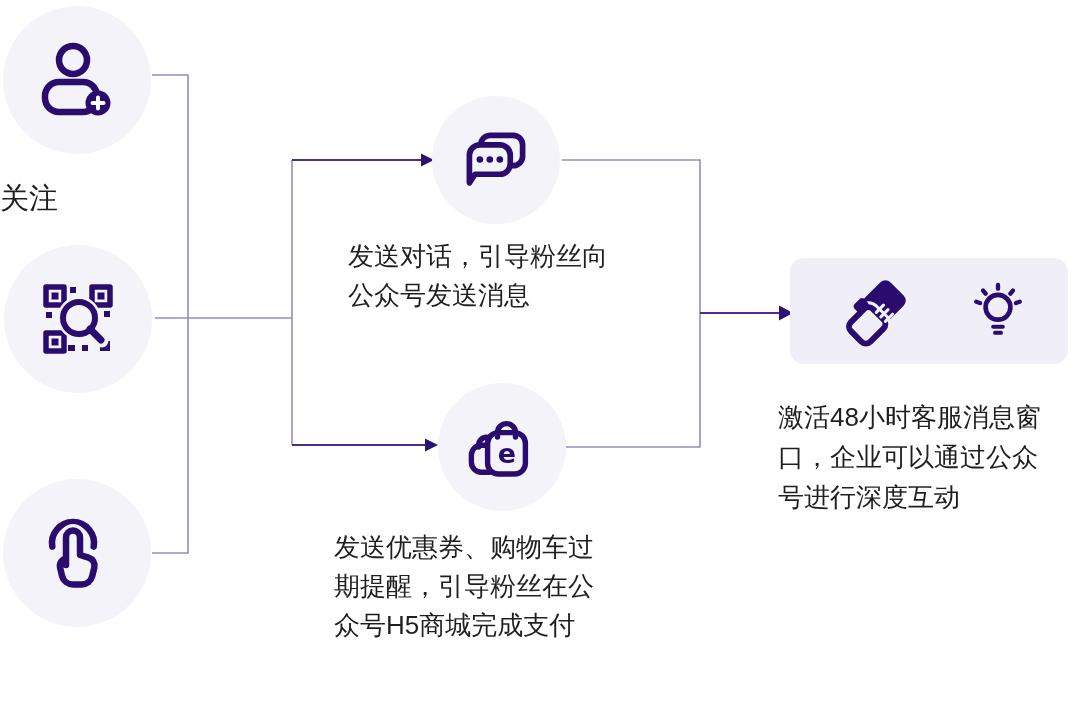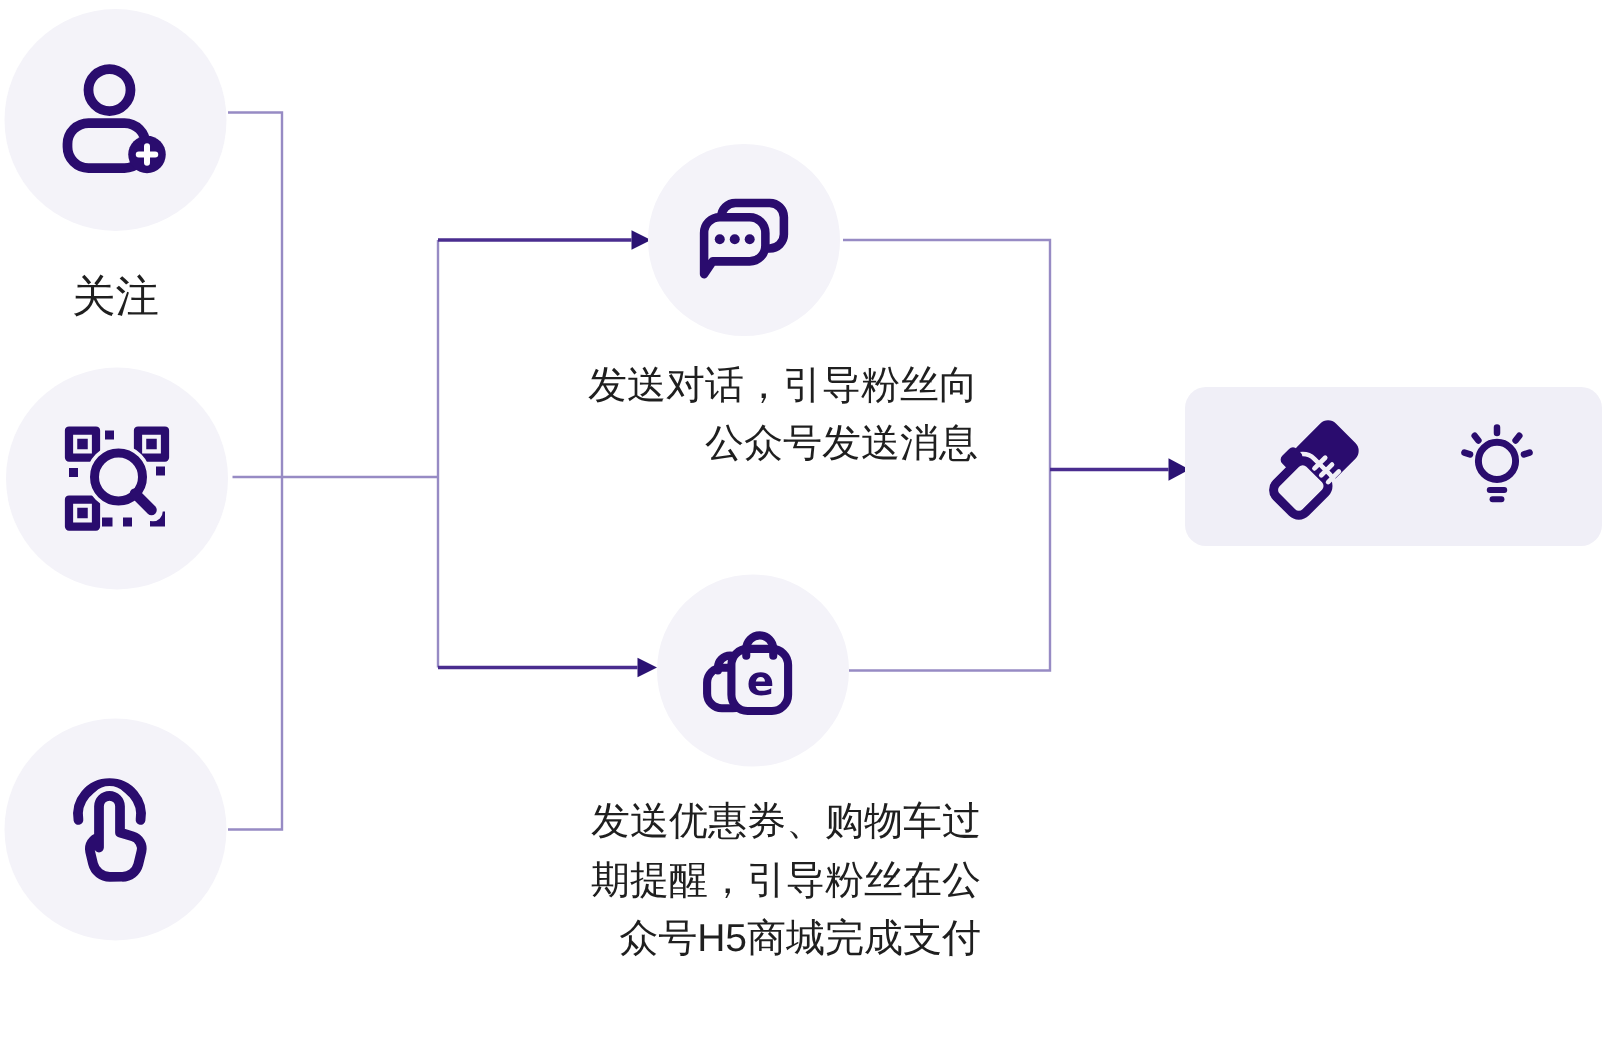--- a/index.html
+++ b/index.html
@@ -16,24 +16,24 @@
     display:flex;align-items:center;justify-content:center;
   }
   .big{width:148px;height:148px;}
   .mid{width:128px;height:128px;}
   .panel{
     position:absolute;left:790px;top:258px;width:278px;height:106px;border-radius:14px;
     background:var(--panel-bg,#f0eff7);
     display:flex;align-items:center;justify-content:center;gap:46px;
   }
   .label{
-    position:absolute;font-size:29px;line-height:32px;text-align:center;color:var(--text,#1f1f1f);
+    position:absolute;font-size:29px;line-height:32px;color:var(--text,#1f1f1f);
   }
   .desc{
-    position:absolute;font-size:26px;line-height:39px;text-align:right;
+    position:absolute;font-size:26px;line-height:39px;text-align:left;
     white-space:pre-line;color:var(--text,#1f1f1f);
   }
   
   .sk{stroke:var(--icon,#2a0c6e);fill:none;stroke-linecap:round;stroke-linejoin:round;}
   .fl{fill:var(--icon,#2a0c6e);stroke:none;}
   .msk{fill:var(--node-bg,#f4f3f9);}
   .halo{stroke:var(--node-bg,#f4f3f9);fill:none;stroke-linecap:round;stroke-linejoin:round;}
   .phalo{stroke:var(--panel-bg,#f0eff7);fill:none;stroke-linecap:round;}
   .pmsk{fill:var(--panel-bg,#f0eff7);}
   .wsk{stroke:#ffffff;fill:none;stroke-linecap:round;}
@@ -109,35 +109,38 @@
 
   <div class="circle mid" style="left:438px;top:383px;">
     <svg width="72" height="70" viewBox="0 0 80 76">
       <path class="sk" d="M14,38 v-2 a9,9 0 0 1 18,0 v2" stroke-width="6"></path>
       <rect class="sk" x="6" y="36" width="30" height="30" rx="11" stroke-width="6"></rect>
       <rect class="sk msk" x="24" y="22" width="42" height="46" rx="12" stroke-width="6"></rect>
       <path class="sk" d="M35,27 v-5 a10,10 0 0 1 20,0 v5" stroke-width="6"></path>
       <text x="45.5" y="56" text-anchor="middle" font-size="30" font-weight="700" font-family="'DejaVu Sans',sans-serif" fill="var(--icon,#2a0c6e)">e</text>
     </svg>
   </div>
-  <div class="desc" style="left:350px;top:528px;width:304px;">发送优惠券、购物车过
+  <div class="desc" style="left:334px;top:528px;width:304px;">发送优惠券、购物车过
 期提醒，引导粉丝在公
 众号H5商城完成支付</div>
 
   <div class="panel">
     <svg width="92" height="78" viewBox="0 0 100 84">
       <g transform="rotate(-45 50 42)">
         <rect class="fl" x="44" y="24" width="40" height="36" rx="8"></rect>
         <rect class="phalo pmsk" x="16" y="32" width="34" height="30" rx="7" stroke-width="13"></rect>
         <rect class="sk" x="16" y="32" width="34" height="30" rx="7" stroke-width="6.5"></rect>
         <path class="phalo" d="M50,44 h11 M50,51 h11 M50,58 h11" stroke-width="3.4"></path>
         <rect class="fl" x="36" y="21" width="15" height="12" rx="4"></rect>
       </g>
     </svg>
     <svg width="62" height="66" viewBox="0 0 100 104">
       <path class="sk" d="M50,16 V10 M70,24 L74,19 M30,24 L26,19 M79,39 L85,37 M21,39 L15,37" stroke-width="7"></path>
       <circle class="sk" cx="50" cy="46" r="20" stroke-width="7.5"></circle>
       <rect class="fl" x="39" y="74" width="22" height="6.5" rx="3.2"></rect>
       <rect class="fl" x="42" y="84" width="16" height="6.5" rx="3.2"></rect>
     </svg>
   </div>
+  <div class="desc" style="left:778px;top:397px;width:296px;line-height:40px;">激活48小时客服消息窗
+口，企业可以通过公众
+号进行深度互动</div>
 
 </div>
 
 </body></html>

